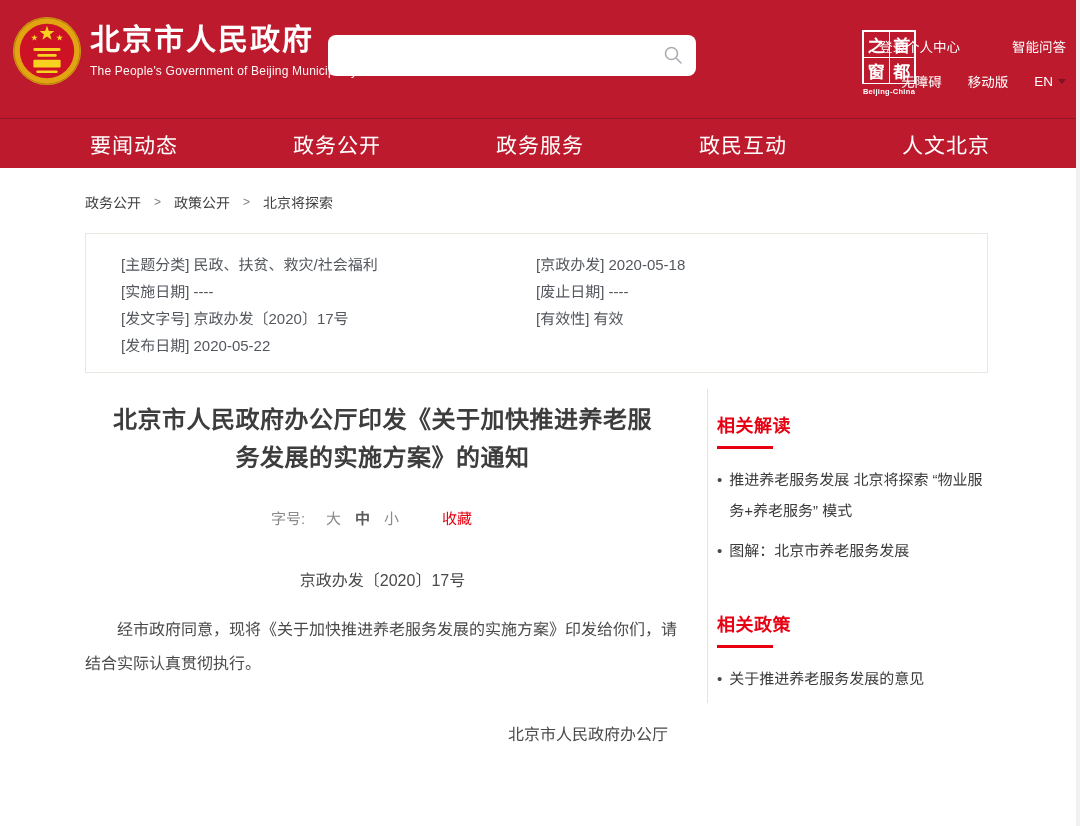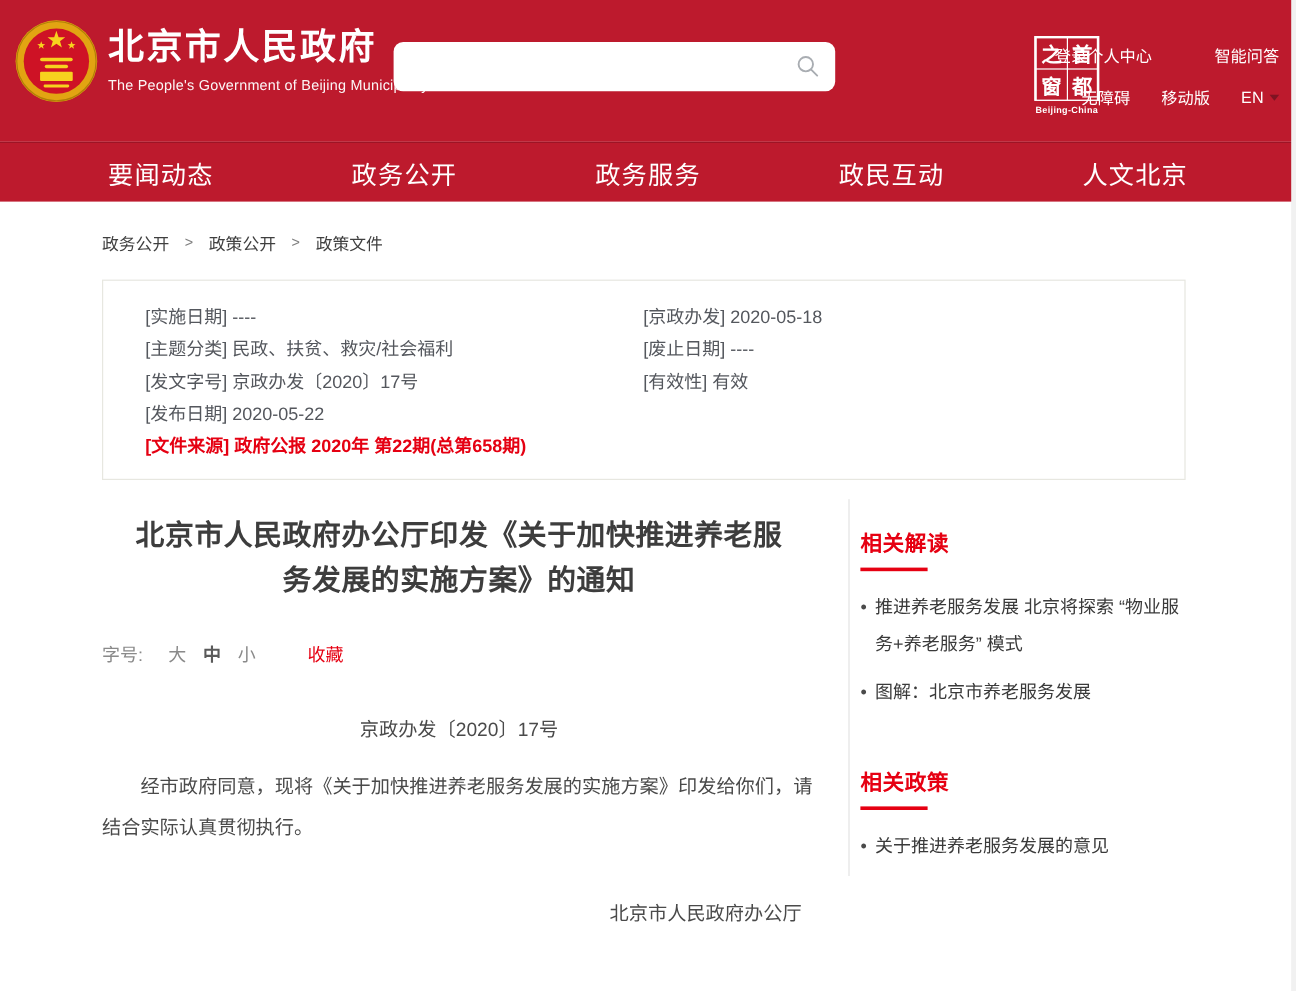--- a/index.html
+++ b/index.html
@@ -51,21 +51,21 @@
   .meta-box { margin-top:21px; border:1px solid #e7e7e0; padding:17px 0 13px 35px;
               display:grid; grid-template-columns:415px 1fr; }
   .meta-row { font-size:15px; color:#54575d; line-height:27px; white-space:nowrap; }
   .meta-row.source { color:#e50012; font-weight:bold; }
 
   .content-grid { display:grid; grid-template-columns:595px 1fr; column-gap:27px; margin-top:16px; }
 
   .article {}
   .doc-title { font-size:24px; font-weight:600; color:#3d3d3d; text-align:center;
                line-height:38px; padding:12px 28px 0; letter-spacing:.5px; }
-  .font-toolbar { display:flex; justify-content:flex-start; align-items:center;
+  .font-toolbar { display:flex; justify-content:center; align-items:center;
                   margin-top:30px; padding-right:22px; font-size:15px; color:#8a8a8a; }
   .fs-label { margin-right:14px; }
   .fs-opt { margin:0 7px; cursor:pointer; }
   .fs-opt.active { color:#5a5a5a; font-weight:bold; }
   .fav-btn { margin-left:36px; color:#e60012; cursor:pointer; }
   .doc-number { margin-top:39px; text-align:center; font-size:16px; color:#4a4a4a; }
   .para { font-size:16px; color:#4a4a4a; line-height:34px; }
   .salutation { margin-top:36px; }
   .body-para { margin-top:22px; text-indent:2em;font-family:Liberation Serif, serif; }
   .signer { margin-top:40px; text-align:right; padding-right:12px; font-size:16px; color:#4a4a4a; }
@@ -150,30 +150,29 @@
     <span class="nav-item">人文北京</span>
   </nav>
 
   <div class="content">
 
     <div class="breadcrumb">
       <span class="crumb">政务公开</span>
       <span class="crumb-sep">&gt;</span>
       <span class="crumb">政策公开</span>
       <span class="crumb-sep">&gt;</span>
-      <span class="crumb">政策文件</span>
+      <span class="crumb">北京将探索</span>
     </div>
 
     <div class="meta-box">
       <div class="meta-col">
+        <p class="meta-row"><span>[主题分类]</span> <span>民政、扶贫、救灾/社会福利</span></p>
         <p class="meta-row"><span>[实施日期]</span> <span>----</span></p>
-        <p class="meta-row"><span>[主题分类]</span> <span>民政、扶贫、救灾/社会福利</span></p>
         <p class="meta-row"><span>[发文字号]</span> <span>京政办发〔2020〕17号</span></p>
         <p class="meta-row"><span>[发布日期]</span> <span>2020-05-22</span></p>
-        <p class="meta-row source"><span>[文件来源]</span> <span>政府公报 2020年 第22期(总第658期)</span></p>
       </div>
       <div class="meta-col">
         <p class="meta-row"><span>[京政办发]</span> <span>2020-05-18</span></p>
         <p class="meta-row"><span>[废止日期]</span> <span>----</span></p>
         <p class="meta-row"><span>[有效性]</span> <span>有效</span></p>
       </div>
     </div>
 
     <div class="content-grid">
 

